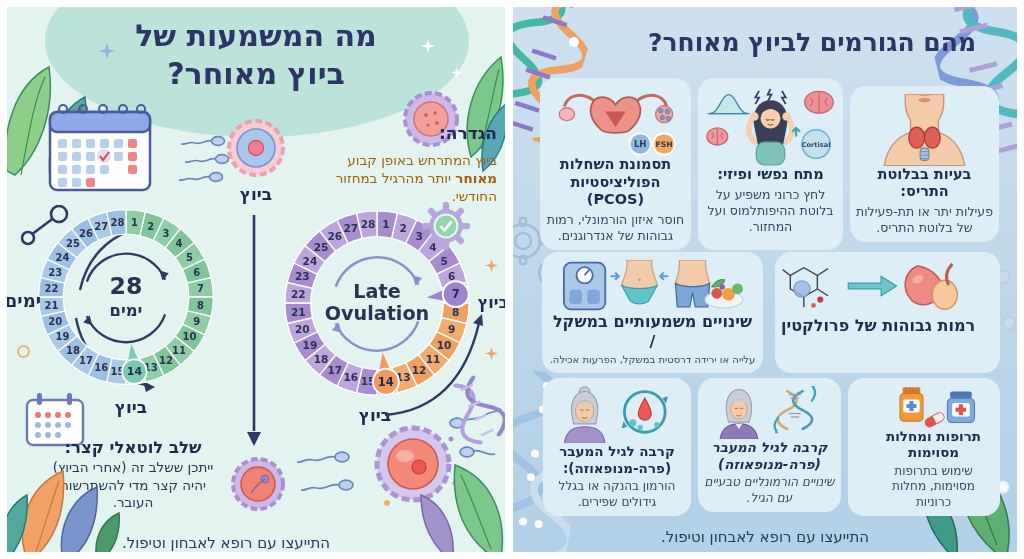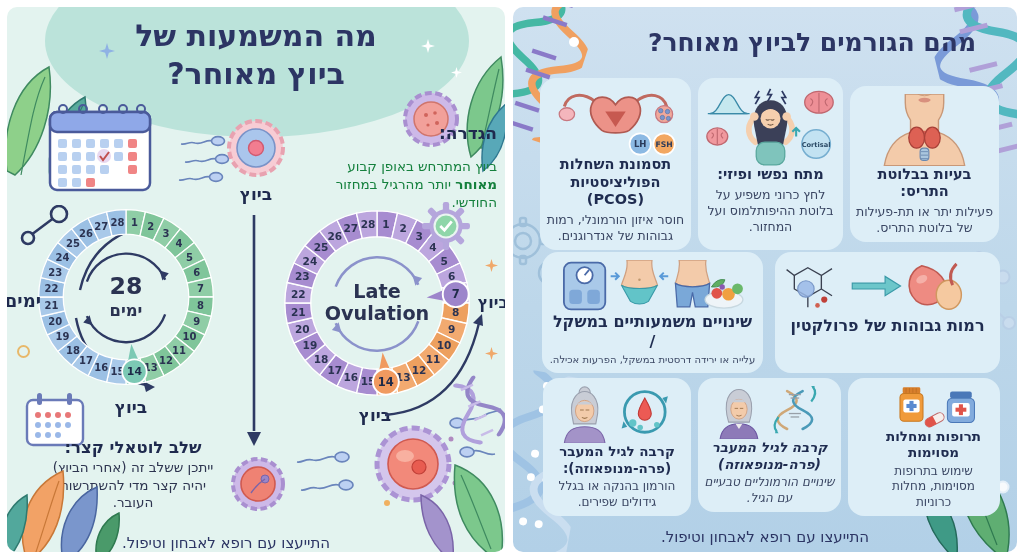--- a/index.html
+++ b/index.html
@@ -1,28 +1,28 @@
 <!DOCTYPE html>
 <html lang="he"><head>
 <meta charset="utf-8">
 <style>
   html,body{margin:0;padding:0;}
   body{width:1024px;height:559px;position:relative;background:#ffffff;
        font-family:"DejaVu Sans",sans-serif;overflow:hidden;}
   .abs{position:absolute;}
-  .panel{position:absolute;top:7px;height:545px;border-radius:10px;overflow:hidden;direction:rtl;}
+  .panel{position:absolute;top:7px;height:545px;border-radius:0;overflow:hidden;direction:rtl;}
   #left-panel{left:7px;width:498px;background:#e3f3ef;}
   #right-panel{left:513px;width:504px;background:linear-gradient(180deg,#cfe1f0 0%,#bdd7ea 55%,#b2d0e7 100%);}
   .blob{left:38px;top:-62px;width:424px;height:192px;background:#bbe3da;border-radius:50%;}
   .big-title{font-weight:bold;color:#2c3564;text-align:center;line-height:1.27;}
   #left-title{left:54px;top:10px;width:390px;font-size:30px;}
   #right-title{left:0;top:20px;width:100%;font-size:25px;margin-left:47px;}
   .def{right:8px;top:116px;width:180px;text-align:right;}
   .def-h{font-size:17px;font-weight:bold;color:#1f2a4e;}
-  .def-b{font-size:13.5px;line-height:1.34;color:#15803d;margin-top:14px;}
+  .def-b{font-size:13.5px;line-height:1.34;color:#a16207;margin-top:8px;}
   .biotz{font-weight:bold;color:#1f2a4e;text-align:center;font-size:17px;}
   .side-label{font-weight:bold;color:#1f2a4e;font-size:18px;text-align:center;}
   .luteal{right:286px;top:431px;width:172px;text-align:center;}
   .luteal-h{font-size:16.5px;font-weight:bold;color:#1f2a4e;}
   .luteal-b{font-size:13.5px;line-height:1.3;color:#2e3550;margin-top:2px;}
   .panel-footer{width:100%;text-align:center;font-size:15px;color:#2c3564;}
   .card{position:absolute;background:#ddeef7;border-radius:16px;display:flex;flex-direction:column;
         align-items:center;box-sizing:border-box;padding:8px 6px 6px;}
   .card-title{font-weight:bold;color:#1f2c50;text-align:center;line-height:1.22;}
   .card-body{color:#3a4663;text-align:center;line-height:1.28;margin-top:3px;}
@@ -616,21 +616,21 @@
       <path d="M168 30 q6 -10 15 -8 q-2 9 -15 8 Z" fill="#5fae62" stroke="#3f8a50" stroke-width="1"></path>
       <circle cx="174" cy="37" r="6" fill="#e0544a"></circle>
       <circle cx="187" cy="38" r="7" fill="#f0a040"></circle>
       <circle cx="197" cy="32" r="6" fill="#6ab86a"></circle>
       <circle cx="180" cy="30" r="3" fill="#8a5ab0"></circle>
     </svg>
     <div class="card-title t2">שינויים משמעותיים במשקל /</div>
     <div class="card-body b2">עלייה או ירידה דרסטית במשקל, הפרעות אכילה.</div>
   </div>
 
-  <div class="card" style="left:262px;top:245px;width:225px;height:121px;">
+  <div class="card" style="left:262px;top:245px;width:225px;height:121px;align-items:flex-end;">
     <svg width="205" height="56" viewBox="0 0 205 58">
       <g stroke="#3a4050" stroke-width="1.4" fill="none">
         <path d="M20 8 L34 16 L34 30 L20 38 L6 30 L6 16 Z"></path>
         <path d="M34 16 L45 9"></path>
           <path d="M34 30 L45 37"></path>
           <path d="M20 38 L20 49"></path>
           <path d="M6 16 L-2 10"></path>
       </g>
       <circle cx="18" cy="30" r="8.5" fill="#9ab8e8" fill-opacity="0.85" stroke="#7a98c8" stroke-width="1.2"></circle>
       <circle cx="37" cy="41" r="3.2" fill="#c04038"></circle>

